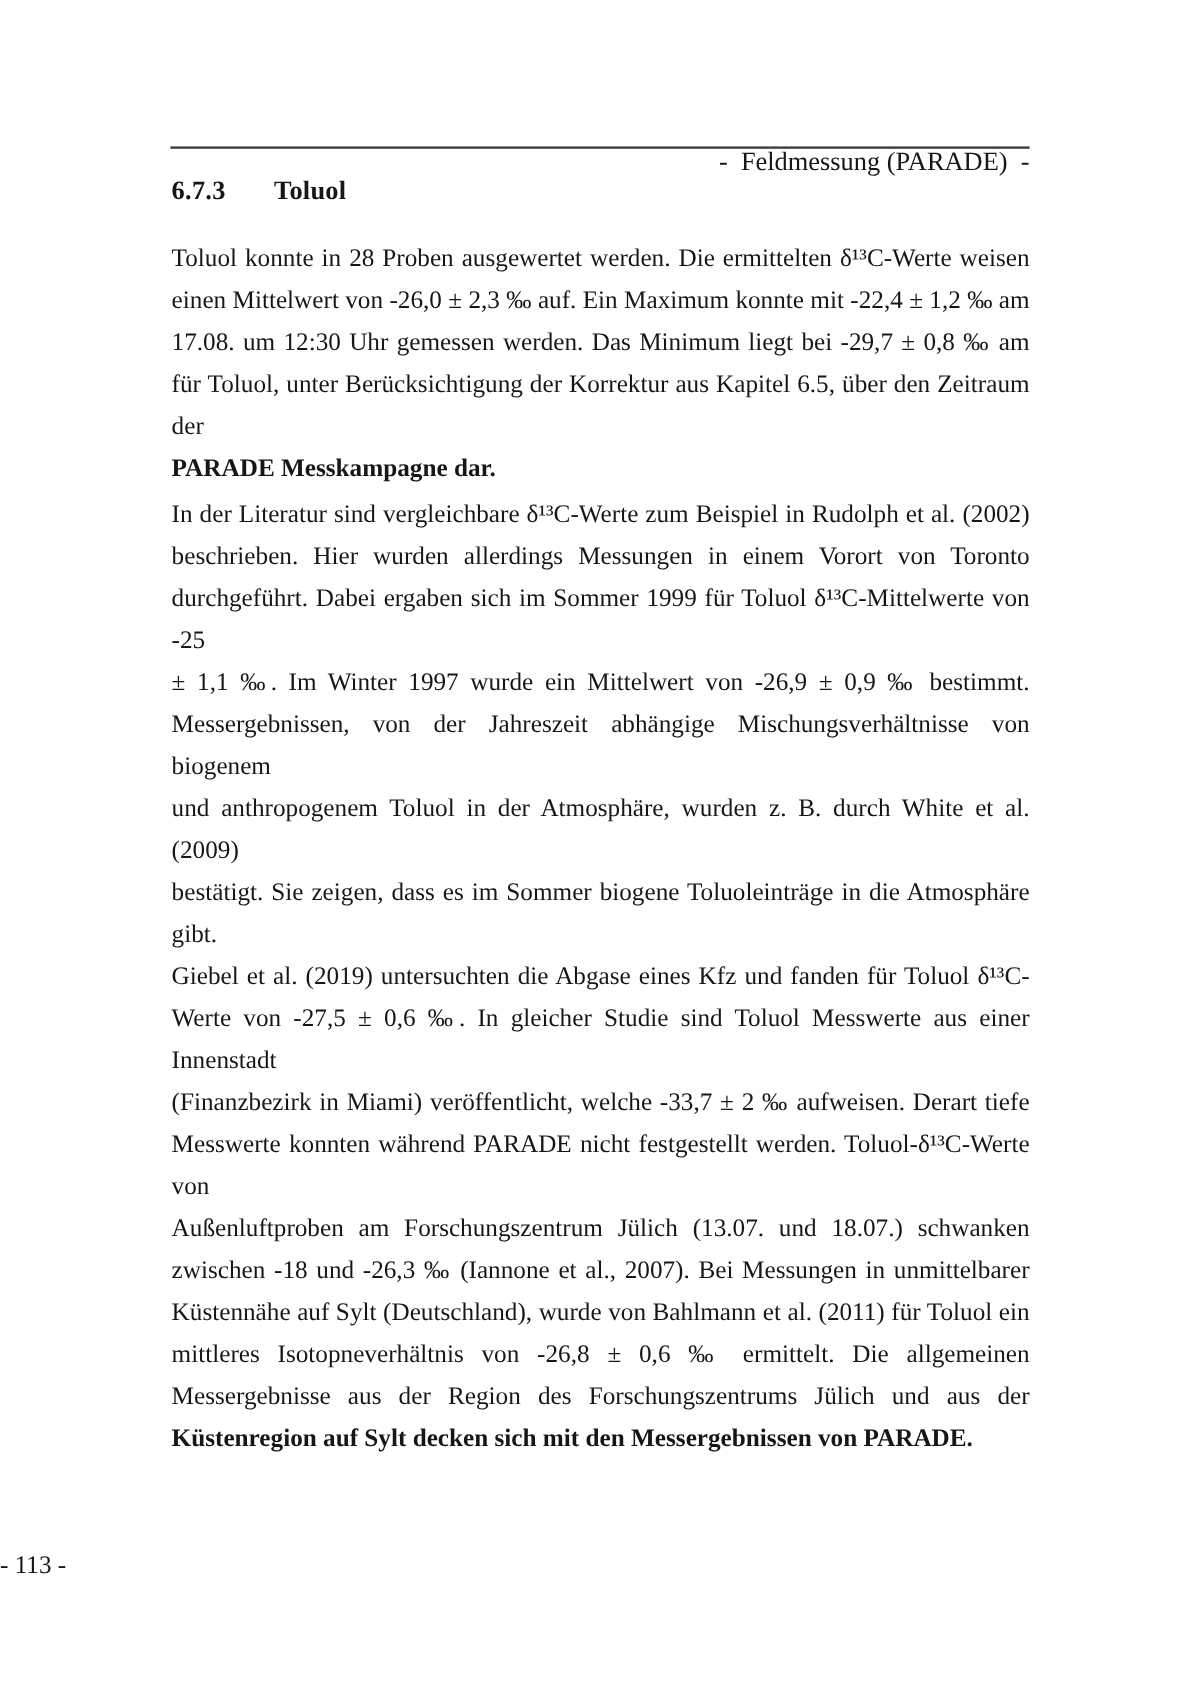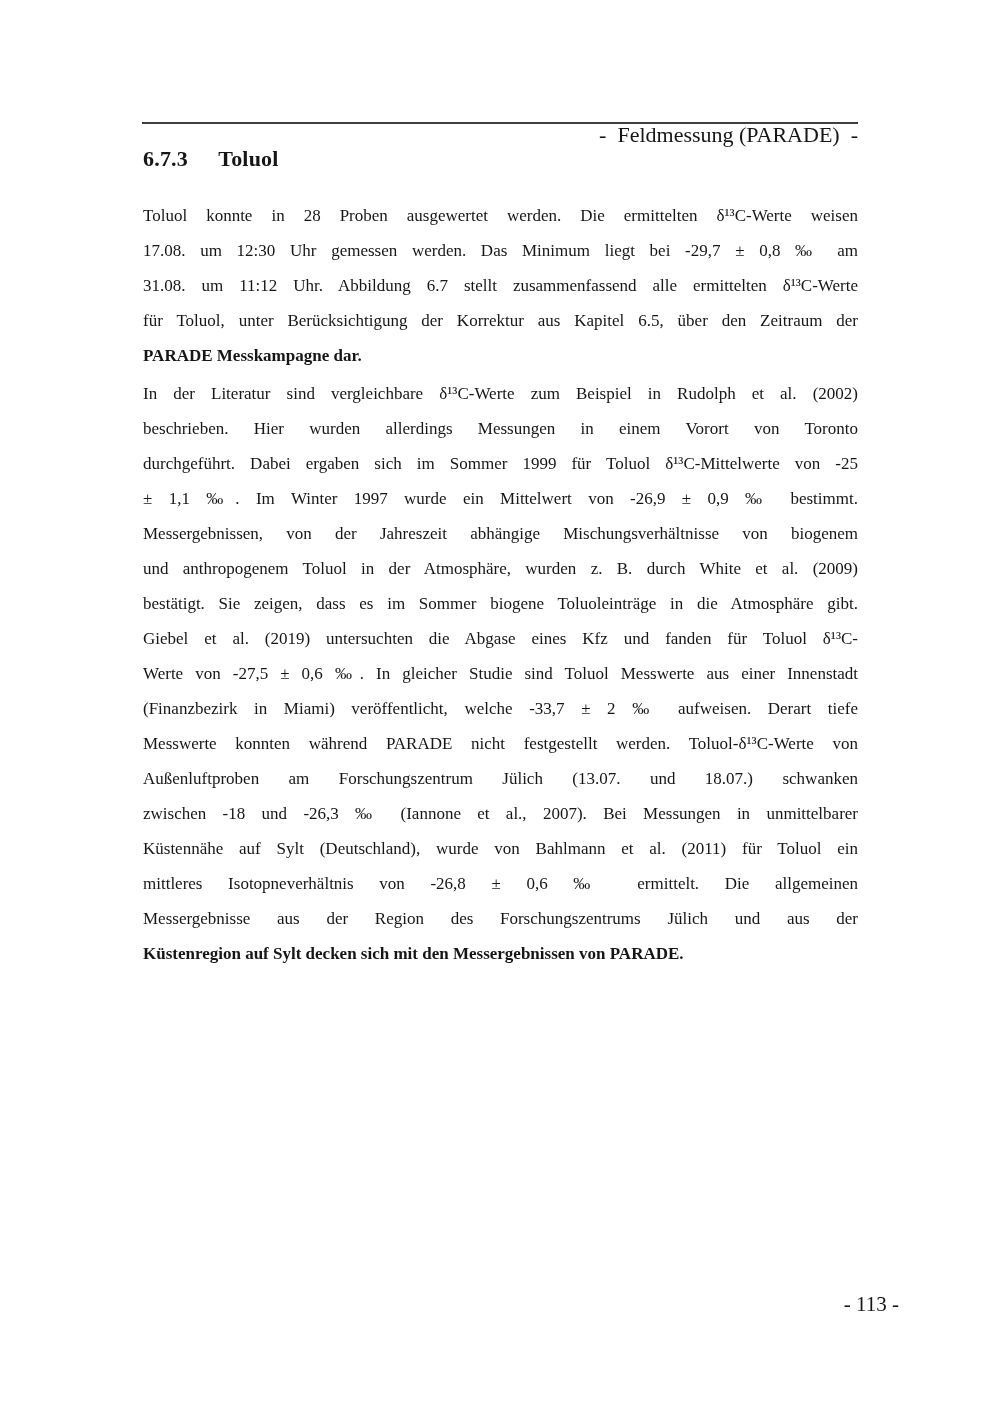--- a/index.html
+++ b/index.html
@@ -36,49 +36,49 @@
   .section-heading {
     position: absolute;
     top: 146px;
     left: 143px;
     margin: 0;
     font-size: 22px;
     font-weight: bold;
     letter-spacing: 0.2px;
   }
   .section-heading .section-number {
-    margin-right: 25px;
+    margin-right: 35px;
     text-align: right;
   }
   .body-text {
     position: absolute;
     top: 198px;
     left: 143px;
     width: 715px;
-    font-size: 17px;
+    font-size: 21px;
   }
   .paragraph + .paragraph {
     margin-top: 3px;
   }
   .paragraph .line {
     line-height: 35px;
     text-align: justify;
     text-align-last: justify;
     white-space: normal;
   }
   .paragraph .line.last {
     text-align-last: left;
     font-weight: bold;
   }
   .page-footer {
     position: absolute;
     top: 1292px;
     left: 0;
     width: 899px;
-    text-align: right;
+    text-align: left;
     font-size: 21px;
   }
 </style>
 </head>
 <body>
 
 <div class="page">
 
   <div class="running-header">
     <span>-  Feldmessung (PARADE)  -</span>
@@ -87,22 +87,22 @@
   <div class="header-rule"></div>
 
   <h2 class="section-heading">
     <span class="section-number">6.7.3</span>
     <span class="section-title">Toluol</span>
   </h2>
 
   <div class="body-text">
     <div class="paragraph">
         <div class="line">Toluol konnte in 28 Proben ausgewertet werden. Die ermittelten δ¹³C-Werte weisen</div>
+        <div class="line">einen Mittelwert von -26,0 ± 2,3 ‰ auf. Ein Maximum konnte mit -22,4 ± 1,2 ‰ am</div>
         <div class="line">17.08. um 12:30 Uhr gemessen werden. Das Minimum liegt bei -29,7 ± 0,8 ‰ am</div>
-        <div class="line">31.08. um 11:12 Uhr. Abbildung 6.7 stellt zusammenfassend alle ermittelten δ¹³C-Werte</div>
         <div class="line">für Toluol, unter Berücksichtigung der Korrektur aus Kapitel 6.5, über den Zeitraum der</div>
         <div class="line last">PARADE Messkampagne dar.</div>
       </div>
     <div class="paragraph">
         <div class="line">In der Literatur sind vergleichbare δ¹³C-Werte zum Beispiel in Rudolph et al. (2002)</div>
         <div class="line">beschrieben. Hier wurden allerdings Messungen in einem Vorort von Toronto</div>
         <div class="line">durchgeführt. Dabei ergaben sich im Sommer 1999 für Toluol δ¹³C-Mittelwerte von -25</div>
         <div class="line">± 1,1 ‰. Im Winter 1997 wurde ein Mittelwert von -26,9 ± 0,9 ‰ bestimmt.</div>
         <div class="line">Messergebnissen, von der Jahreszeit abhängige Mischungsverhältnisse von biogenem</div>
         <div class="line">und anthropogenem Toluol in der Atmosphäre, wurden z. B. durch White et al. (2009)</div>

